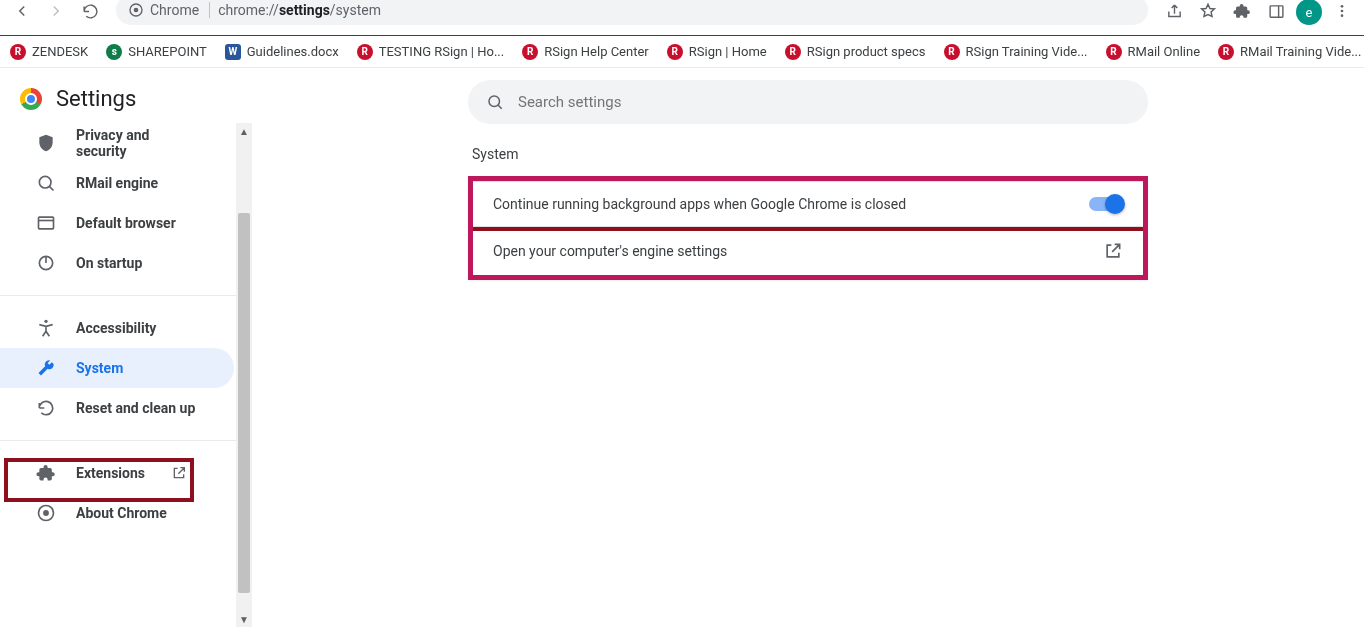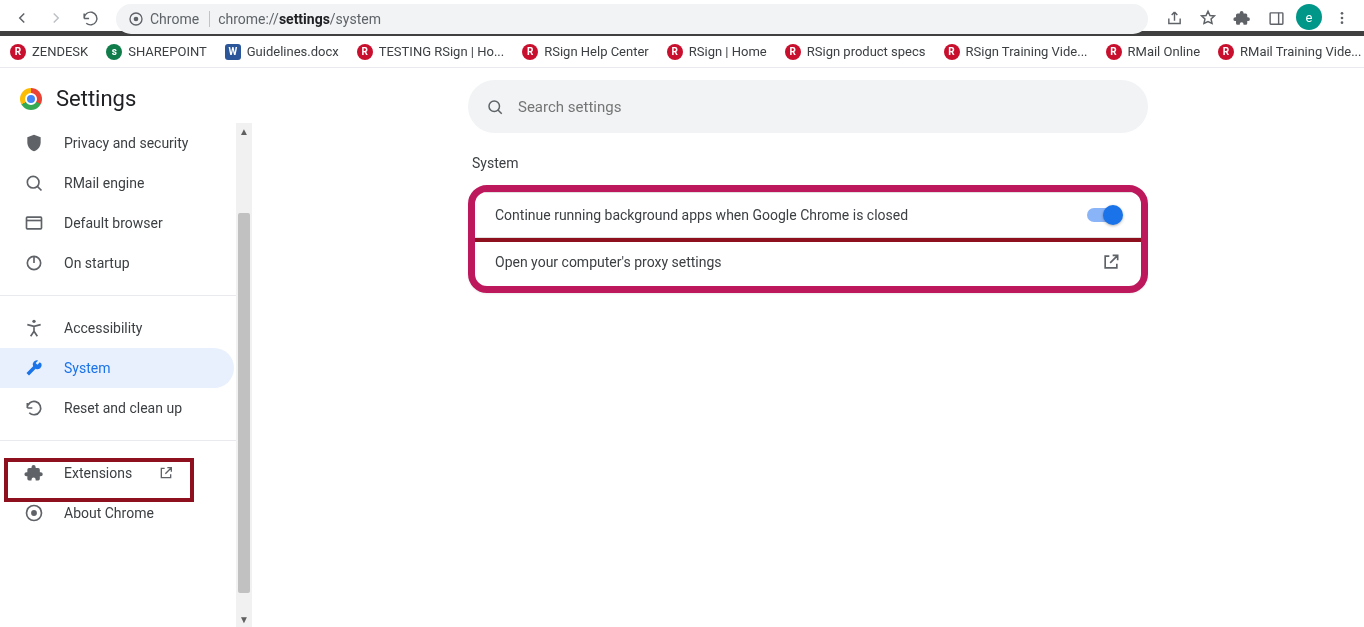--- a/index.html
+++ b/index.html
@@ -1,19 +1,19 @@
 <!DOCTYPE html>
 <html><head>
 <meta charset="utf-8">
 <style>
   *{box-sizing:border-box;margin:0;padding:0;font-family:"Segoe UI",Roboto,Arial,sans-serif}
   body{background:#fff;color:#202124;width:1364px;height:627px;overflow:hidden}
 
   
-  .browser-bar{display:flex;align-items:flex-start;height:36px;padding:4px 8px;gap:6px;border-bottom:5px solid #404040;background:#fff}
+  .browser-bar{display:flex;align-items:flex-end;height:36px;padding:10px 8px;gap:6px;border-bottom:1px solid #404040;background:#fff}
   .nav-btn{width:28px;height:28px;display:flex;align-items:center;justify-content:center;color:#5f6368;border-radius:50%;cursor:pointer}
   .nav-btn.disabled{color:#bdc1c6;cursor:default}
   .omnibox{flex:1;display:flex;align-items:center;height:30px;background:#f1f3f4;border-radius:15px;padding:0 12px;margin:0 6px;gap:8px;color:#5f6368;font-size:14px}
   .omnibox .chip{display:flex;align-items:center;gap:6px;padding-right:10px;border-right:1px solid #c0c3c7}
   .profile-badge{width:26px;height:26px;border-radius:50%;background:#009688;color:#fff;font-size:13px;display:flex;align-items:center;justify-content:center}
 
   
   .bookmarks{display:flex;align-items:center;height:32px;padding:0 10px;gap:18px;border-bottom:1px solid #e8eaed;font-size:13px;color:#3c4043;overflow:hidden}
   .bm{display:flex;align-items:center;gap:6px;white-space:nowrap;cursor:pointer}
   .fav{width:16px;height:16px;border-radius:50%;display:flex;align-items:center;justify-content:center;font-size:10px;font-weight:700;color:#fff}
@@ -22,39 +22,39 @@
   .fav.w{background:#2b579a;border-radius:3px}
 
   
   .page{display:flex;height:calc(627px - 68px)}
   .sidebar{width:252px;display:flex;flex-direction:column;overflow:hidden;position:relative}
   .side-head{display:flex;align-items:center;gap:14px;padding:18px 20px 12px}
   .chrome-logo{width:22px;height:22px;border-radius:50%;background:conic-gradient(#ea4335 0 120deg,#34a853 120deg 240deg,#fbbc05 240deg 360deg);position:relative}
   .chrome-logo::after{content:"";position:absolute;inset:5px;border-radius:50%;background:#4285f4;border:2px solid #fff}
   .side-title{font-size:22px;color:#202124}
   .side-scroll{overflow-y:auto;flex:1;position:relative}
-  .side-item{display:flex;align-items:center;gap:20px;height:40px;padding:0 24px;font-size:14px;font-weight:400;color:#3c4043;cursor:pointer;border-radius:0 20px 20px 0;margin-right:18px}
+  .side-item{display:flex;align-items:center;gap:20px;height:40px;padding:0 36px;font-size:14px;font-weight:700;color:#3c4043;cursor:pointer;border-radius:0 20px 20px 0;margin-right:18px}
   .side-item.selected{background:#e8f0fe;color:#1a73e8}
   .side-item.selected .side-ico{color:#1a73e8}
   .side-ico{width:20px;display:flex;justify-content:center;color:#5f6368}
   .side-sep{height:1px;background:#e8eaed;margin:12px 0}
   .ext-link-ico{margin-left:6px;color:#5f6368}
   .scroll-track{position:absolute;right:0;top:0;bottom:0;width:16px;background:#f1f1f1}
   .scroll-thumb{position:absolute;left:2px;right:2px;top:90px;height:380px;background:#c1c1c1;border-radius:2px}
   .scroll-arrow{position:absolute;left:0;right:0;height:16px;display:flex;align-items:center;justify-content:center;color:#606060;font-size:10px}
 
   
   .anno{position:absolute;border:4px solid #8e0f1e;pointer-events:none}
 
   .main{flex:1;padding:12px 40px 0 40px;overflow:auto}
-  .search-box{max-width:680px;margin:0 auto 22px;height:53px;border-radius:40px;background:#f1f3f4;display:flex;align-items:center;gap:14px;padding:0 18px;color:#5f6368}
+  .search-box{max-width:680px;margin:0 auto 22px;height:44px;border-radius:40px;background:#f1f3f4;display:flex;align-items:center;gap:14px;padding:0 18px;color:#5f6368}
   .search-box input{border:none;background:transparent;outline:none;font-size:15px;flex:1;color:#3c4043}
   .section{max-width:680px;margin:0 auto}
   .section-title{font-size:14px;color:#3c4043;margin:0 0 14px 4px}
-  .card{border:7px solid #be185d;border-radius:19px;overflow:hidden;box-shadow:0 1px 2px rgba(60,64,67,.1)}
+  .card{border:5px solid #be185d;border-radius:0;overflow:hidden;box-shadow:0 1px 2px rgba(60,64,67,.1)}
   .row{display:flex;align-items:center;justify-content:space-between;padding:14px 20px;border-top:1px solid #e0e0e0;font-size:14px;color:#3c4043}
   .row:first-child{border-top:none}
   .row.link{cursor:pointer}
   .toggle{width:34px;height:14px;border-radius:10px;background:#8ab4f8;position:relative}
   .toggle::after{content:"";position:absolute;right:-2px;top:-3px;width:20px;height:20px;border-radius:50%;background:#1a73e8;box-shadow:0 1px 3px rgba(0,0,0,.3)}
   .open-ico{color:#5f6368}
 
   svg{display:block}
 </style>
 </head>
@@ -277,21 +277,21 @@
     <div class="section">
       <div class="section-title">System</div>
       <div class="card" id="rows" style="position:relative">
 
         <div class="anno" style="left:-14px;top:-6px;right:-14px;height:56px"></div>
       <div class="row">
             <span>Continue running background apps when Google Chrome is closed</span>
             <div class="toggle"></div>
           </div>
           <div class="row link">
-            <span>Open your computer's proxy settings</span>
+            <span>Open your computer's engine settings</span>
             <span class="open-ico">
               <svg width="20" height="20" viewBox="0 0 24 24" fill="none" stroke="currentColor" stroke-width="2">
                 <path d="M14 4h6v6M20 4l-9 9M19 14v5H5V5h5"></path>
               </svg>
             </span>
           </div>
         </div>
     </div>
   </div>
 </div>

